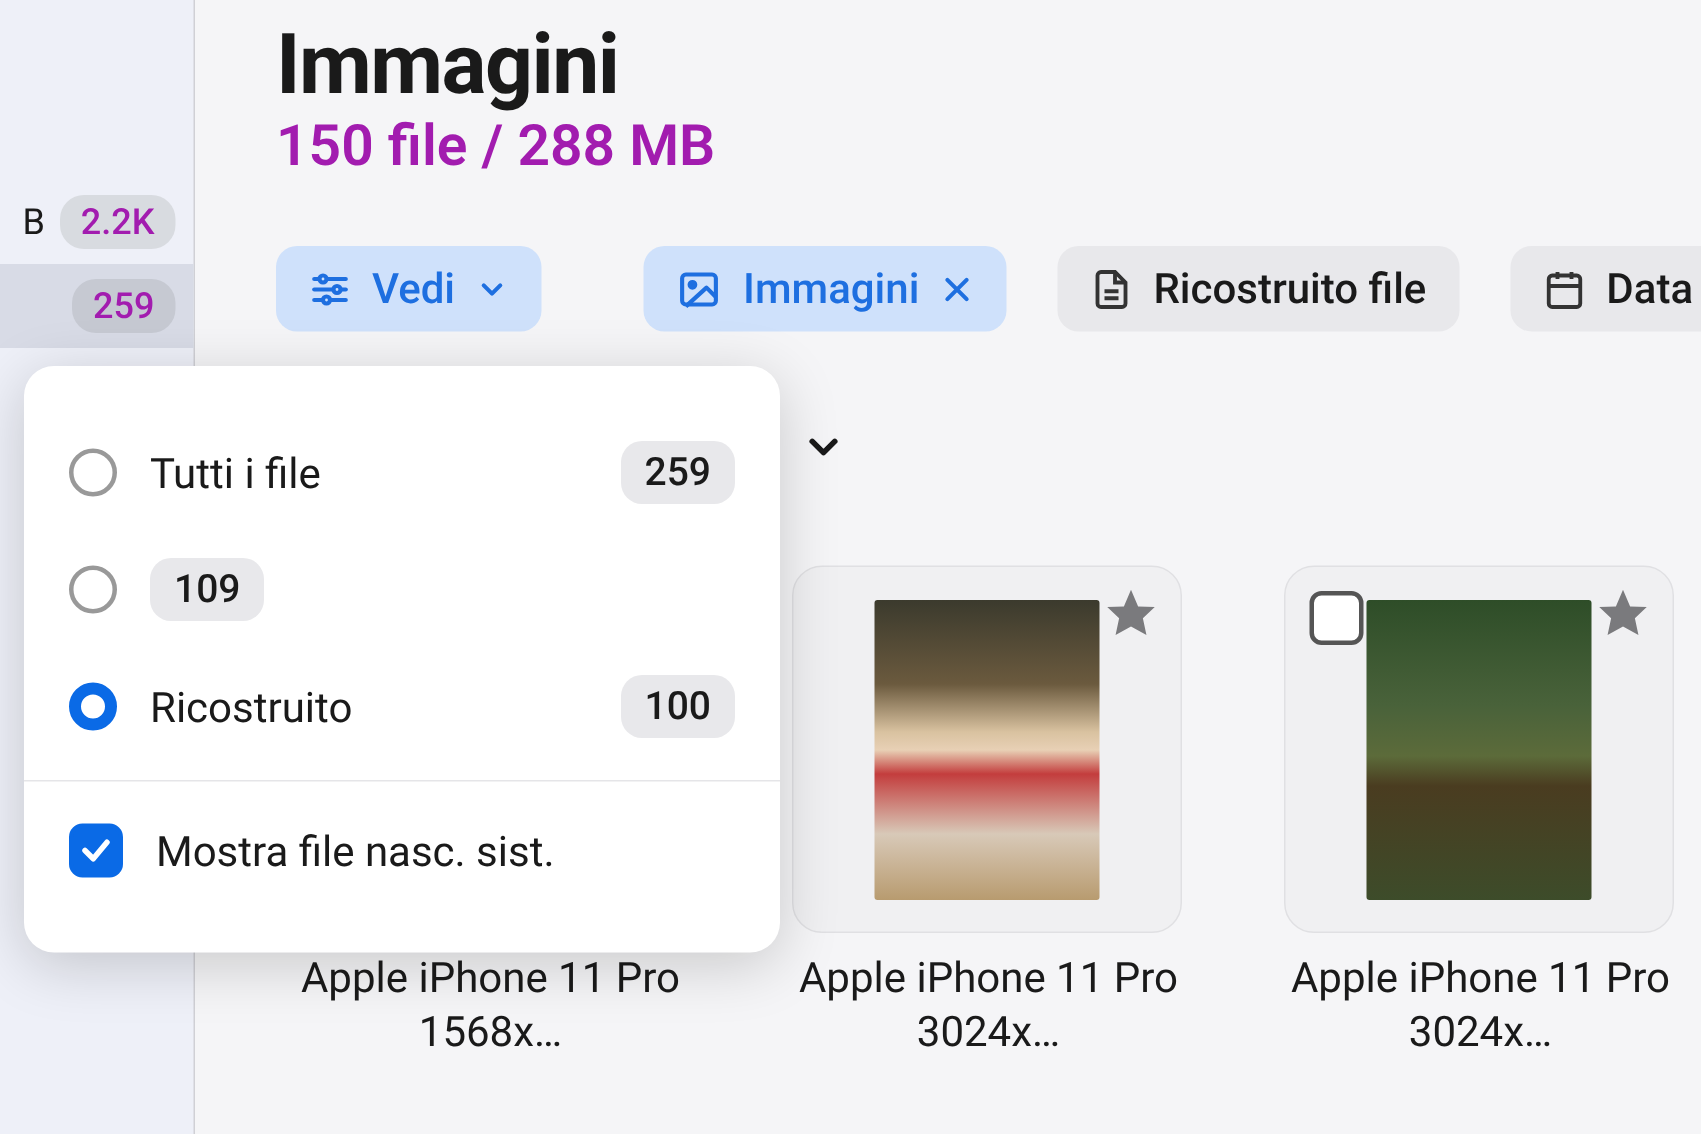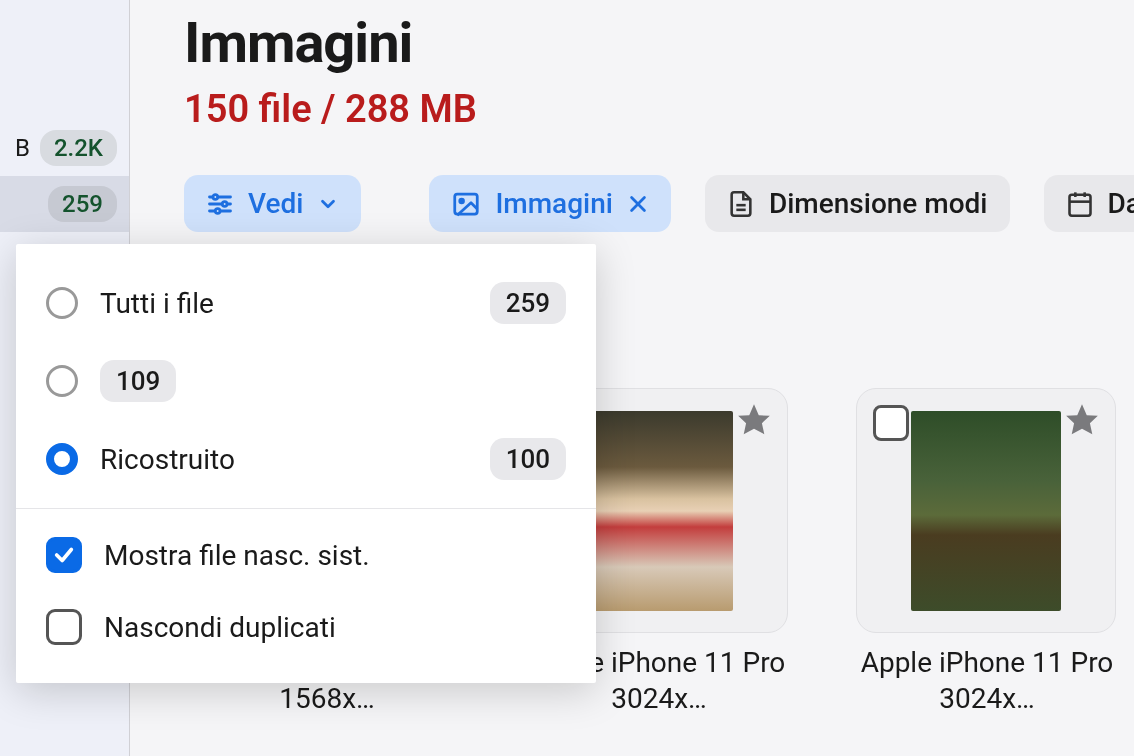--- a/index.html
+++ b/index.html
@@ -31,41 +31,41 @@
   }
   .sidebar-item.active {
     background: #d8dbe6;
   }
   .badge {
     background: #d8dbe0;
     border-radius: 16px;
     padding: 4px 14px;
     font-size: 24px;
     font-weight: 500;
-    color: #14532d;
+    color: #a21caf;
   }
   .sidebar-item.active .badge { background: #c6c9d2; }
   .main {
     position: absolute;
     left: 130px;
     top: 0;
     right: 4px;
     padding: 0 12px 0 54px;
   }
   h1 {
     font-size: 56px;
     font-weight: 700;
     margin-top: 10px;
     letter-spacing: -1px;
   }
   .subtitle {
     font-size: 38px;
     font-weight: 600;
-    color: #b91c1c;
-    margin-top: 11px;
+    color: #a21caf;
+    margin-top: 0;
   }
   .filter-row {
     display: flex;
     align-items: center;
     gap: 34px;
     margin-top: 44px;
     text-align: right;
   }
   .chip {
     display: inline-flex;
@@ -137,25 +137,25 @@
     font-size: 28px;
     margin-top: 12px;
     line-height: 1.3;
   }
 
   
   .dropdown {
     position: absolute;
     left: 16px;
     top: 244px;
-    width: 580px;
+    width: 504px;
     background: #fff;
-    border-radius: 2px;
+    border-radius: 20px;
     box-shadow: 0 8px 40px rgba(0,0,0,0.18);
-    padding: 20px 0;
+    padding: 32px 0;
     z-index: 100;
   }
   .dd-item {
     display: flex;
     align-items: center;
     padding: 18px 30px;
     gap: 22px;
     font-size: 28px;
     cursor: pointer;
   }
@@ -253,21 +253,21 @@
     </div>
     <div class="chip">
       <span class="icon">
         <svg width="28" height="28" viewBox="0 0 24 24" fill="none" stroke="#333" stroke-width="2.2">
             <path d="M14 2H6a2 2 0 00-2 2v16a2 2 0 002 2h12a2 2 0 002-2V8z"></path>
             <polyline points="14 2 14 8 20 8"></polyline>
             <line x1="8" y1="13" x2="16" y2="13"></line>
             <line x1="8" y1="17" x2="16" y2="17"></line>
           </svg>
       </span>
-      <span>Dimensione modi</span>
+      <span>Ricostruito file</span>
     </div>
     <div class="chip">
       <span class="icon">
         <svg width="28" height="28" viewBox="0 0 24 24" fill="none" stroke="#333" stroke-width="2.2">
             <rect x="3" y="4" width="18" height="18" rx="2"></rect>
             <line x1="3" y1="10" x2="21" y2="10"></line>
             <line x1="8" y1="2" x2="8" y2="6"></line>
             <line x1="16" y1="2" x2="16" y2="6"></line>
           </svg>
       </span>
@@ -333,17 +333,13 @@
   </div>
   <div class="dd-sep"></div>
   <div class="dd-item">
     <span class="check on">
       <svg width="22" height="22" viewBox="0 0 24 24" fill="none" stroke="#fff" stroke-width="4" stroke-linecap="round" stroke-linejoin="round">
           <polyline points="4 12 10 18 20 6"></polyline>
         </svg>
     </span>
     <span class="label">Mostra file nasc. sist.</span>
   </div>
-  <div class="dd-item">
-    <span class="check"></span>
-    <span class="label">Nascondi duplicati</span>
-  </div>
 </div>
 
 </body></html>

